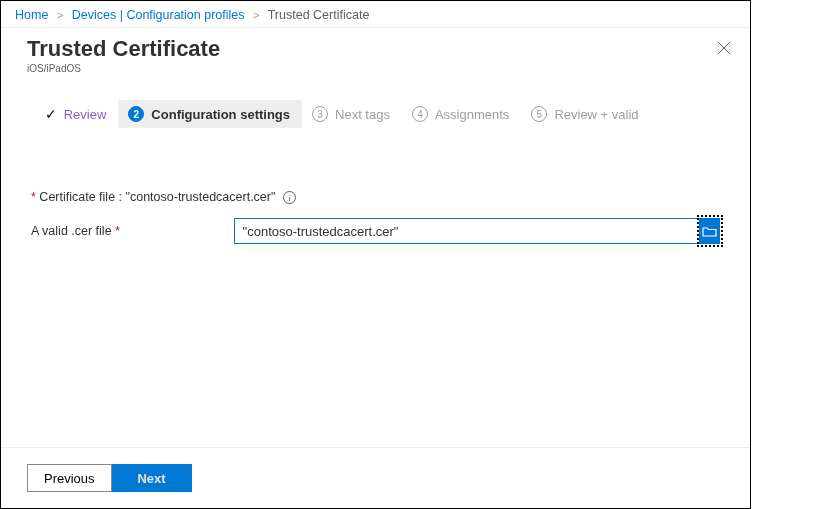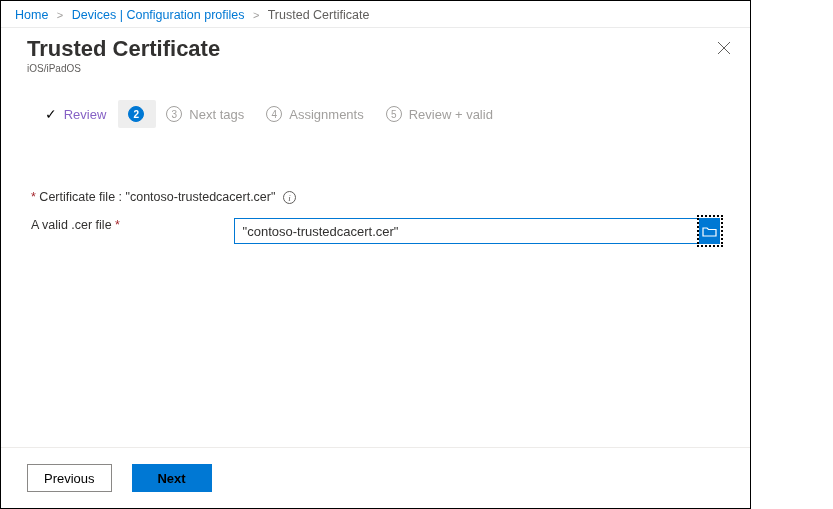--- a/index.html
+++ b/index.html
@@ -121,20 +121,21 @@
     align-items: center; justify-content: center;
     font-size: 9px;
     color: #605e5c;
     font-style: italic;
     font-family: Georgia, serif;
     vertical-align: middle;
     margin-left: 4px;
   }
   .field-row {
     display: flex;
+    align-items: center;
   }
   .field-label {
     width: 258px;
     font-size: 12.5px;
     color: #323130;
   }
   .field-input {
     flex: 0 0 466px;
     height: 26px;
     border: 1px solid #0078d4;
@@ -151,36 +152,36 @@
     cursor: pointer;
     outline: 2px dotted #000;
     outline-offset: 1px;
   }
   .browse-btn svg { fill:#fff; }
   
   .footer {
     border-top: 1px solid #edebe9;
     padding: 16px 26px;
     display: flex;
-    gap: 20px;
+    gap: 0;
   }
   .btn {
     min-width: 80px;
     height: 28px;
     padding: 0 16px;
     font-size: 13px;
     font-family: inherit;
     border: 1px solid #8a8886;
     background: #fff;
     cursor: pointer;
   }
   .btn.primary {
     background: #0078d4;
     border-color: #0078d4;
-    color: #000000;
+    color: #e5e5e5;
     font-weight: 600;
   }
 </style>
 </head>
 <body>
 
 <div class="window">
 
   <div class="breadcrumb">
     <a>Home</a>
@@ -200,20 +201,21 @@
     </div>
   </div>
 
   <div class="steps">
     <div class="step done">
       <span class="check">✓</span>
       <span>Review</span>
     </div>
     <div class="step active">
       <span class="num">2</span>
+      <span>Configuration settings</span>
     </div>
     <div class="step">
       <span class="num">3</span>
       <span>Next tags</span>
     </div>
     <div class="step">
       <span class="num">4</span>
       <span>Assignments</span>
     </div>
     <div class="step">

